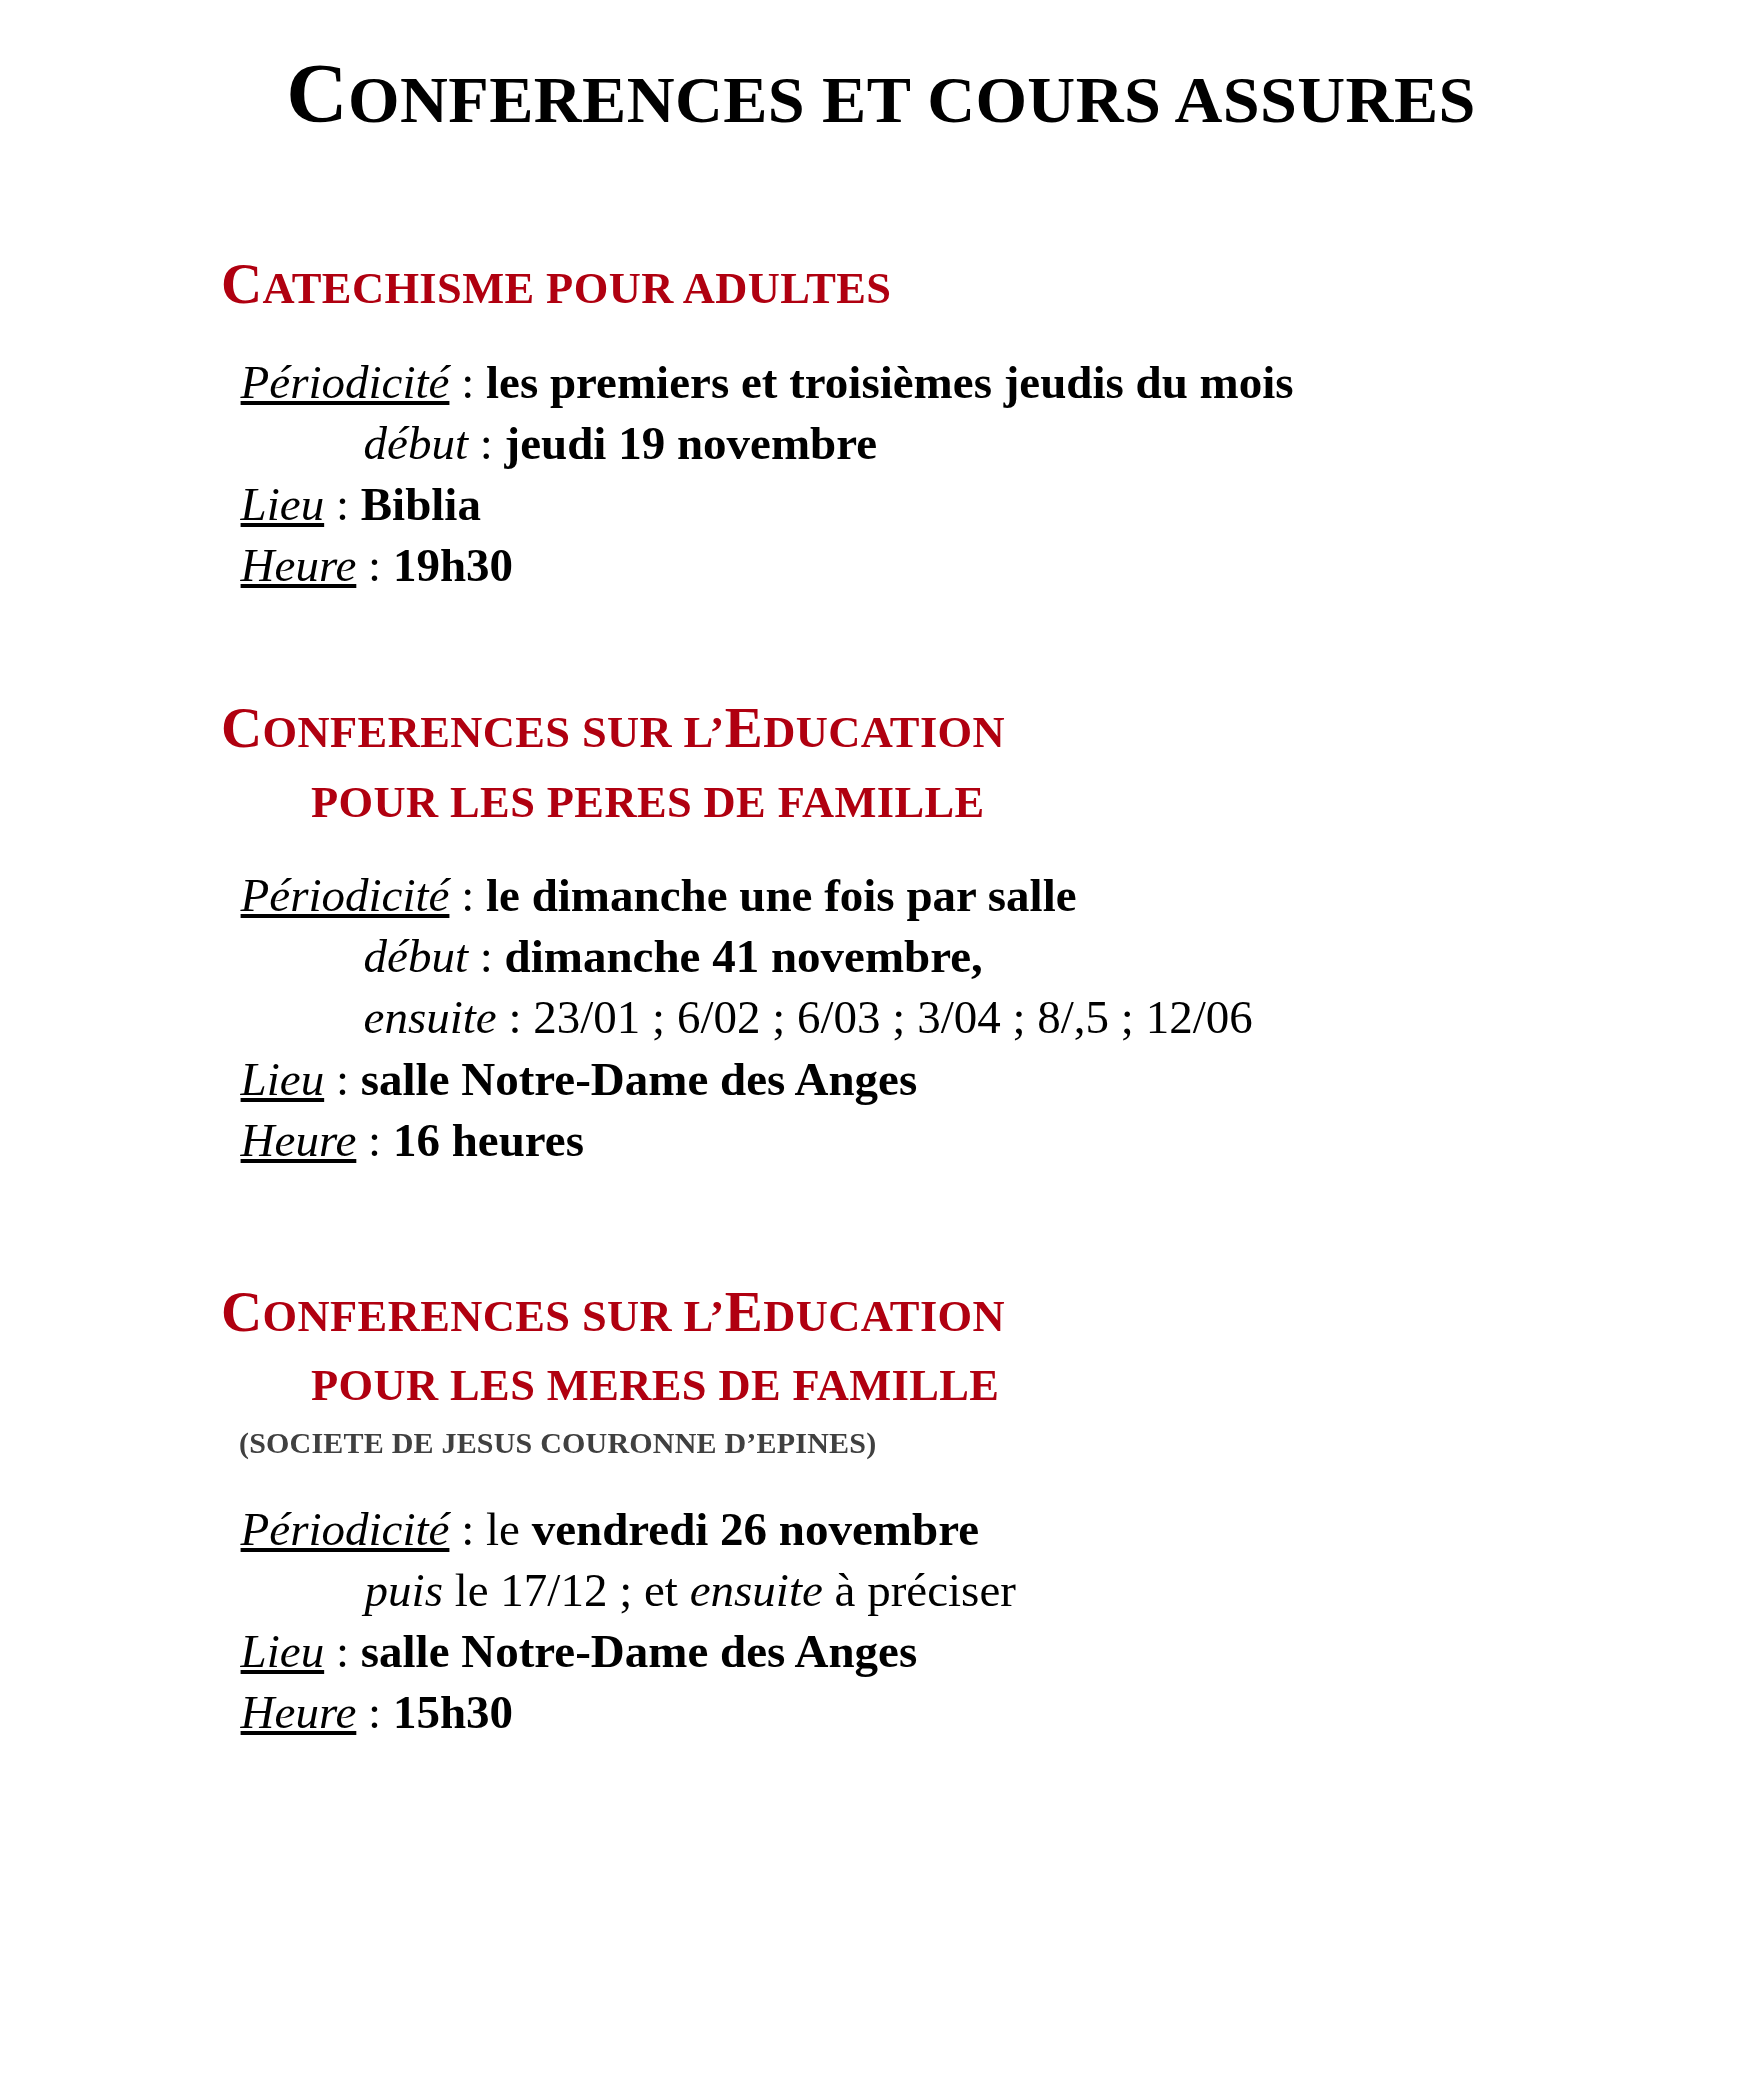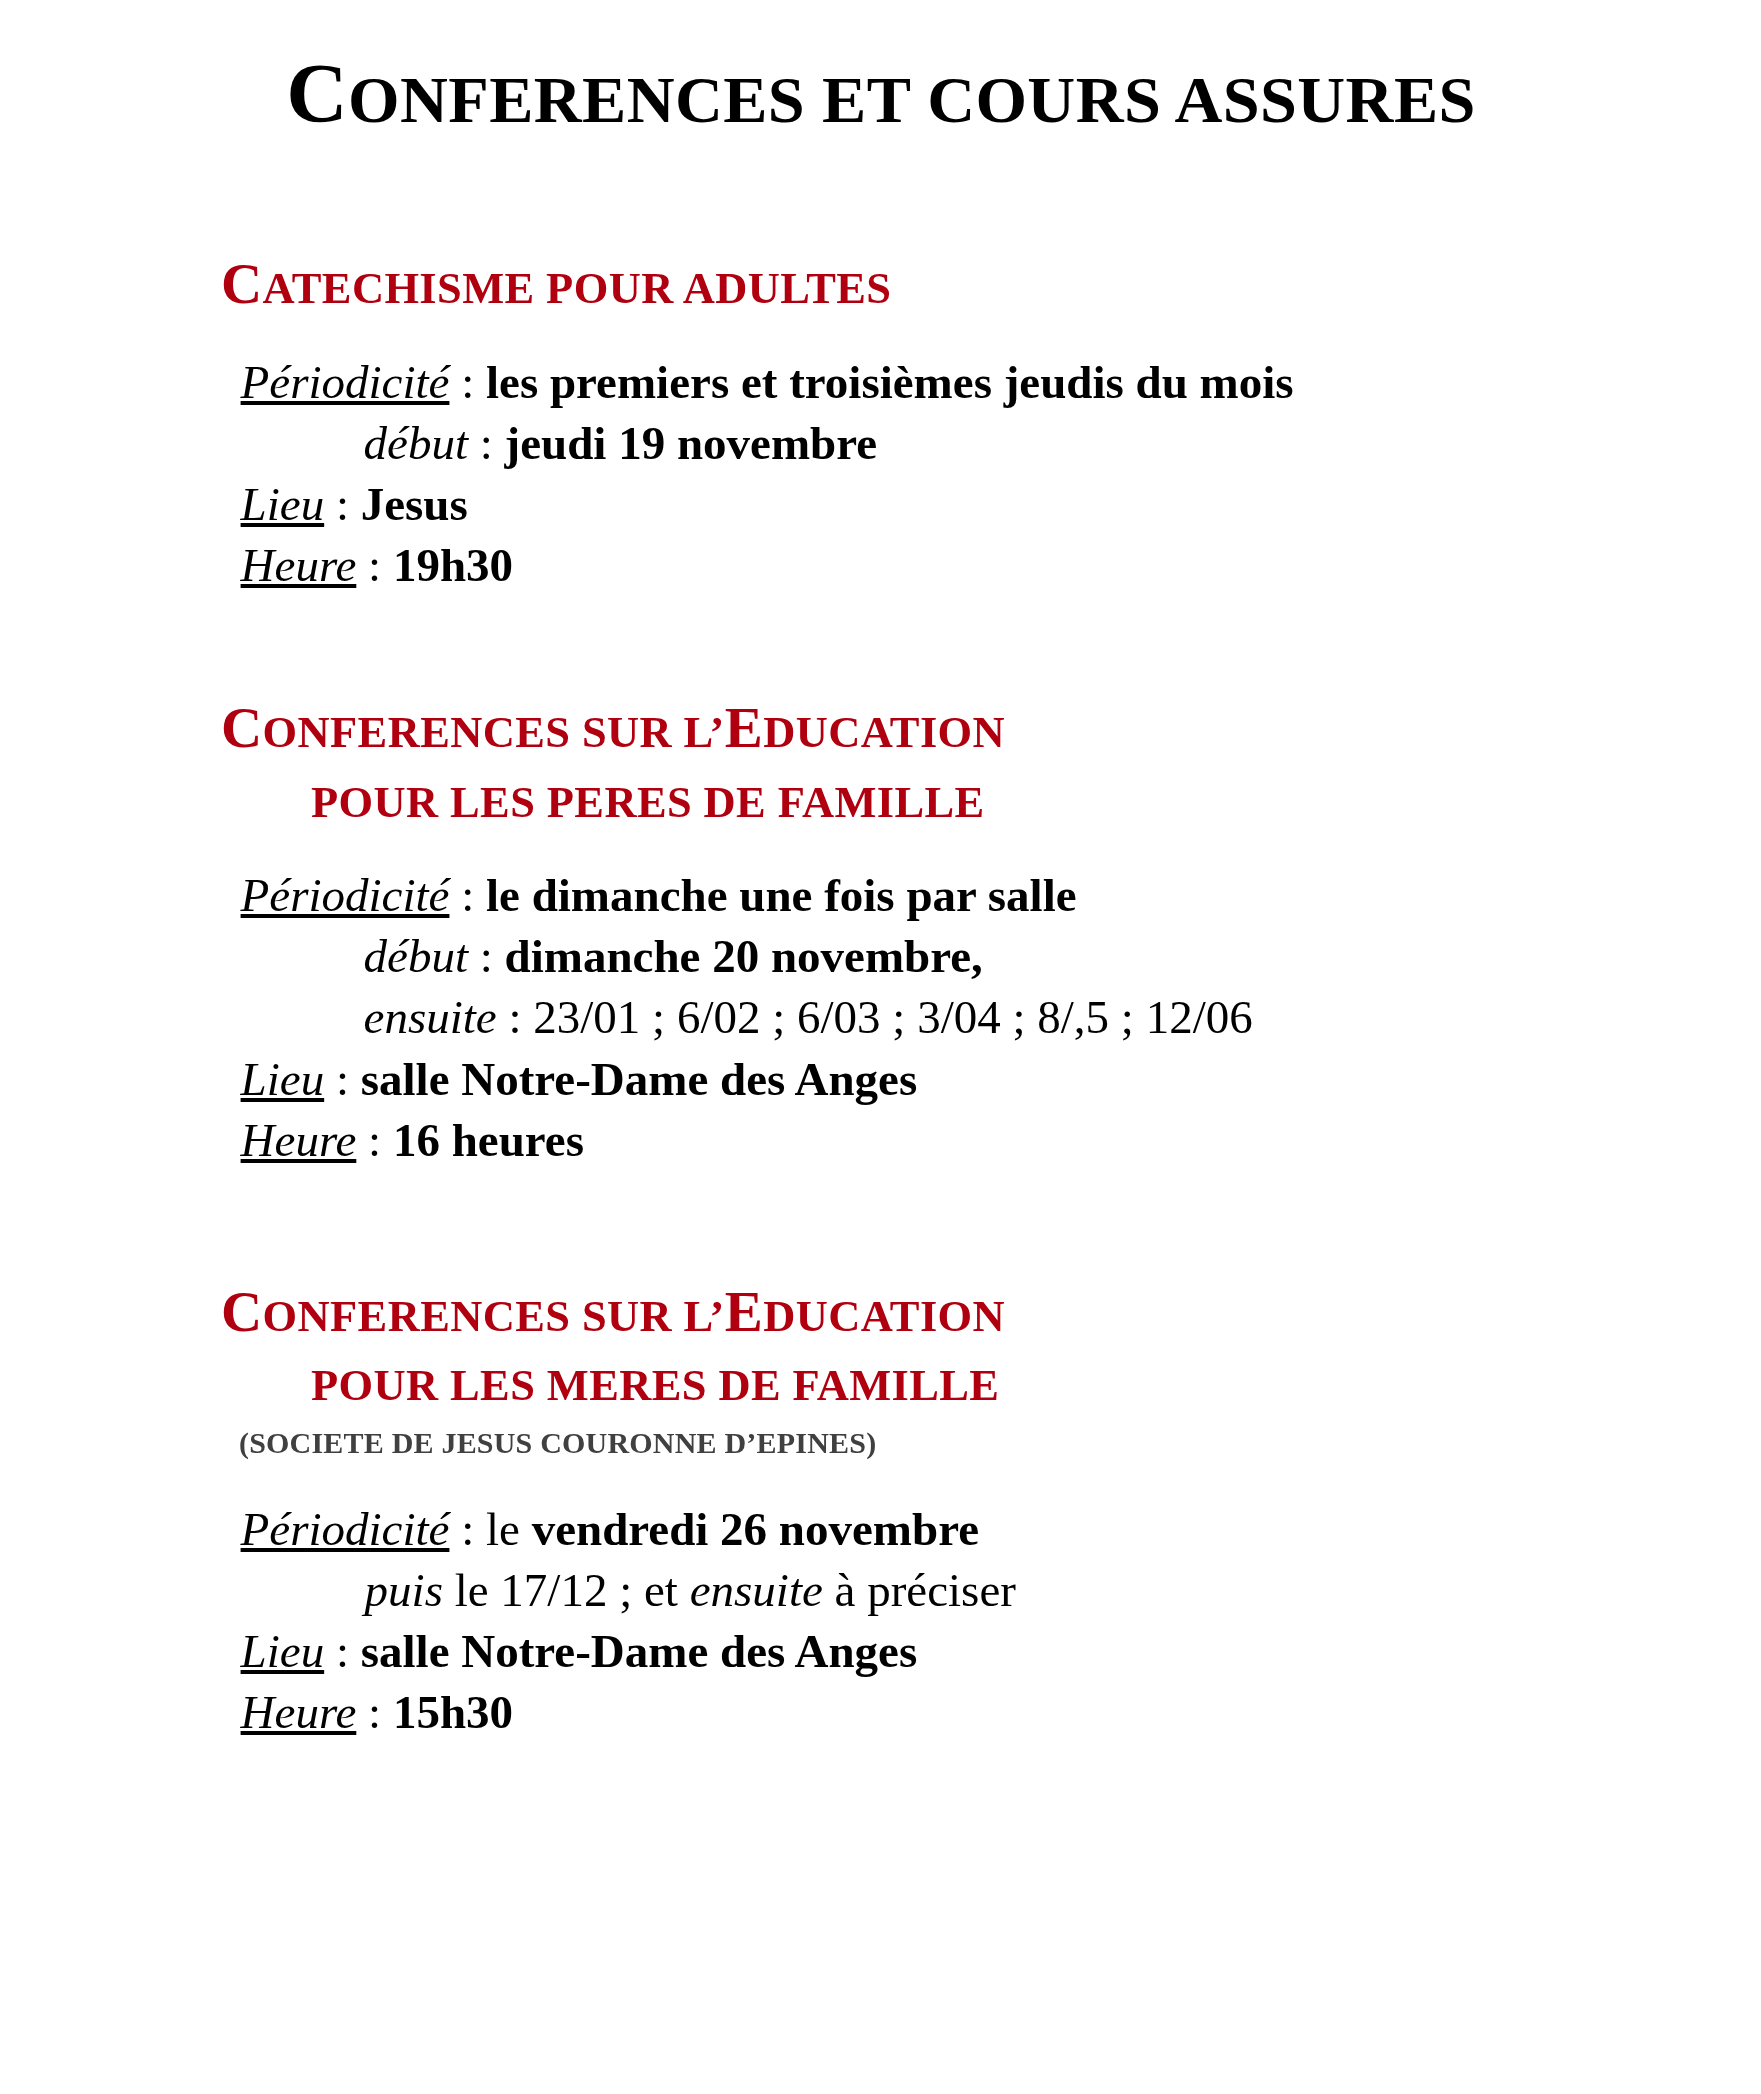--- a/index.html
+++ b/index.html
@@ -125,40 +125,40 @@
     </div>
 
     <div class="details d1">
       <div class="row">
         <span class="label">Périodicité</span><span class="sep">&nbsp;:&nbsp;</span><span class="value">les premiers et troisièmes jeudis du mois</span>
       </div>
       <div class="row sub">
         <span class="label" style="text-decoration:none;">début</span><span class="sep">&nbsp;:&nbsp;</span><span class="value">jeudi 19 novembre</span>
       </div>
       <div class="row">
-        <span class="label">Lieu</span><span class="sep">&nbsp;:&nbsp;</span><span class="value">Jesus</span>
+        <span class="label">Lieu</span><span class="sep">&nbsp;:&nbsp;</span><span class="value">Biblia</span>
       </div>
       <div class="row">
         <span class="label">Heure</span><span class="sep">&nbsp;:&nbsp;</span><span class="value">19h30</span>
       </div>
     </div>
   </div>
 
   <div class="section section-2">
     <div class="section-heading">
       <span class="hline sc"><span class="cap">C</span><span class="rest">onferences sur l’</span><span class="cap">E</span><span class="rest">ducation</span></span>
       <span class="hline sc indent"><span class="rest">pour les peres de famille</span></span>
     </div>
 
     <div class="details d2">
       <div class="row">
         <span class="label">Périodicité</span><span class="sep">&nbsp;:&nbsp;</span><span class="value">le dimanche une fois par salle</span>
       </div>
       <div class="row sub">
-        <span class="label" style="text-decoration:none;">début</span><span class="sep">&nbsp;:&nbsp;</span><span class="value">dimanche 20 novembre,</span>
+        <span class="label" style="text-decoration:none;">début</span><span class="sep">&nbsp;:&nbsp;</span><span class="value">dimanche 41 novembre,</span>
       </div>
       <div class="row sub">
         <span class="label" style="text-decoration:none;">ensuite</span><span class="sep">&nbsp;:&nbsp;</span><span class="value-plain">23/01 ; 6/02 ; 6/03 ; 3/04 ; 8/,5 ; 12/06</span>
       </div>
       <div class="row">
         <span class="label">Lieu</span><span class="sep">&nbsp;:&nbsp;</span><span class="value">salle Notre-Dame des Anges</span>
       </div>
       <div class="row">
         <span class="label">Heure</span><span class="sep">&nbsp;:&nbsp;</span><span class="value">16 heures</span>
       </div>

